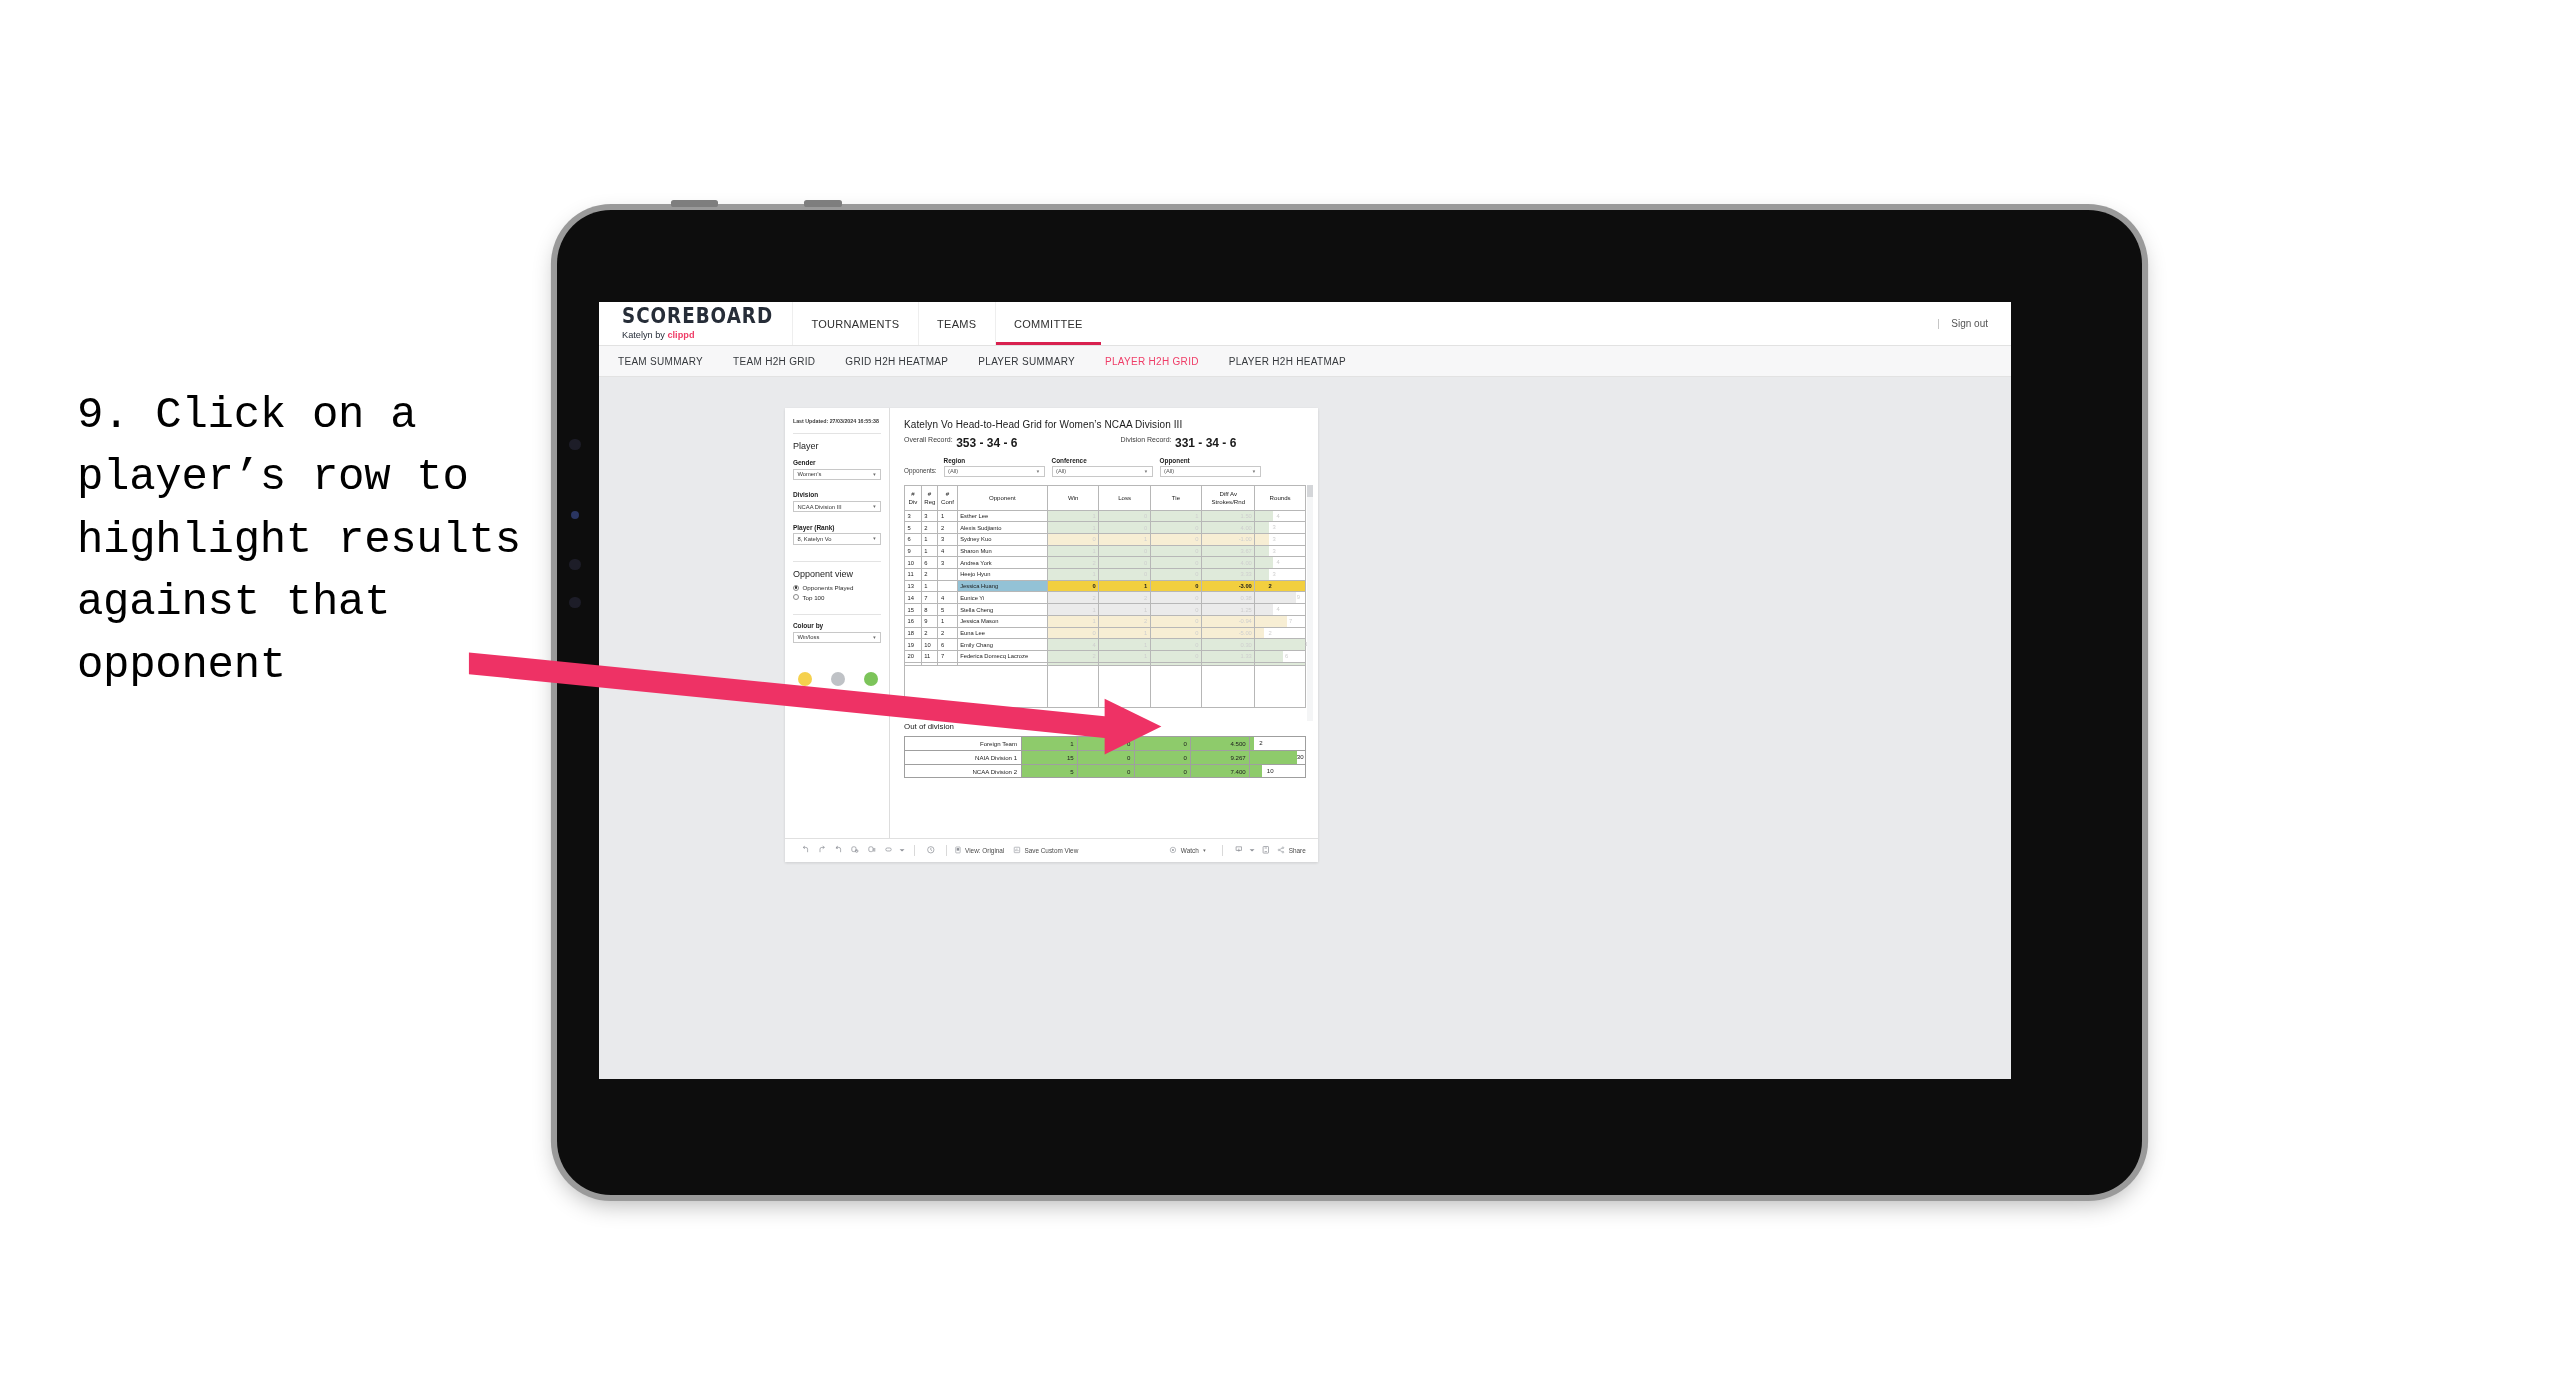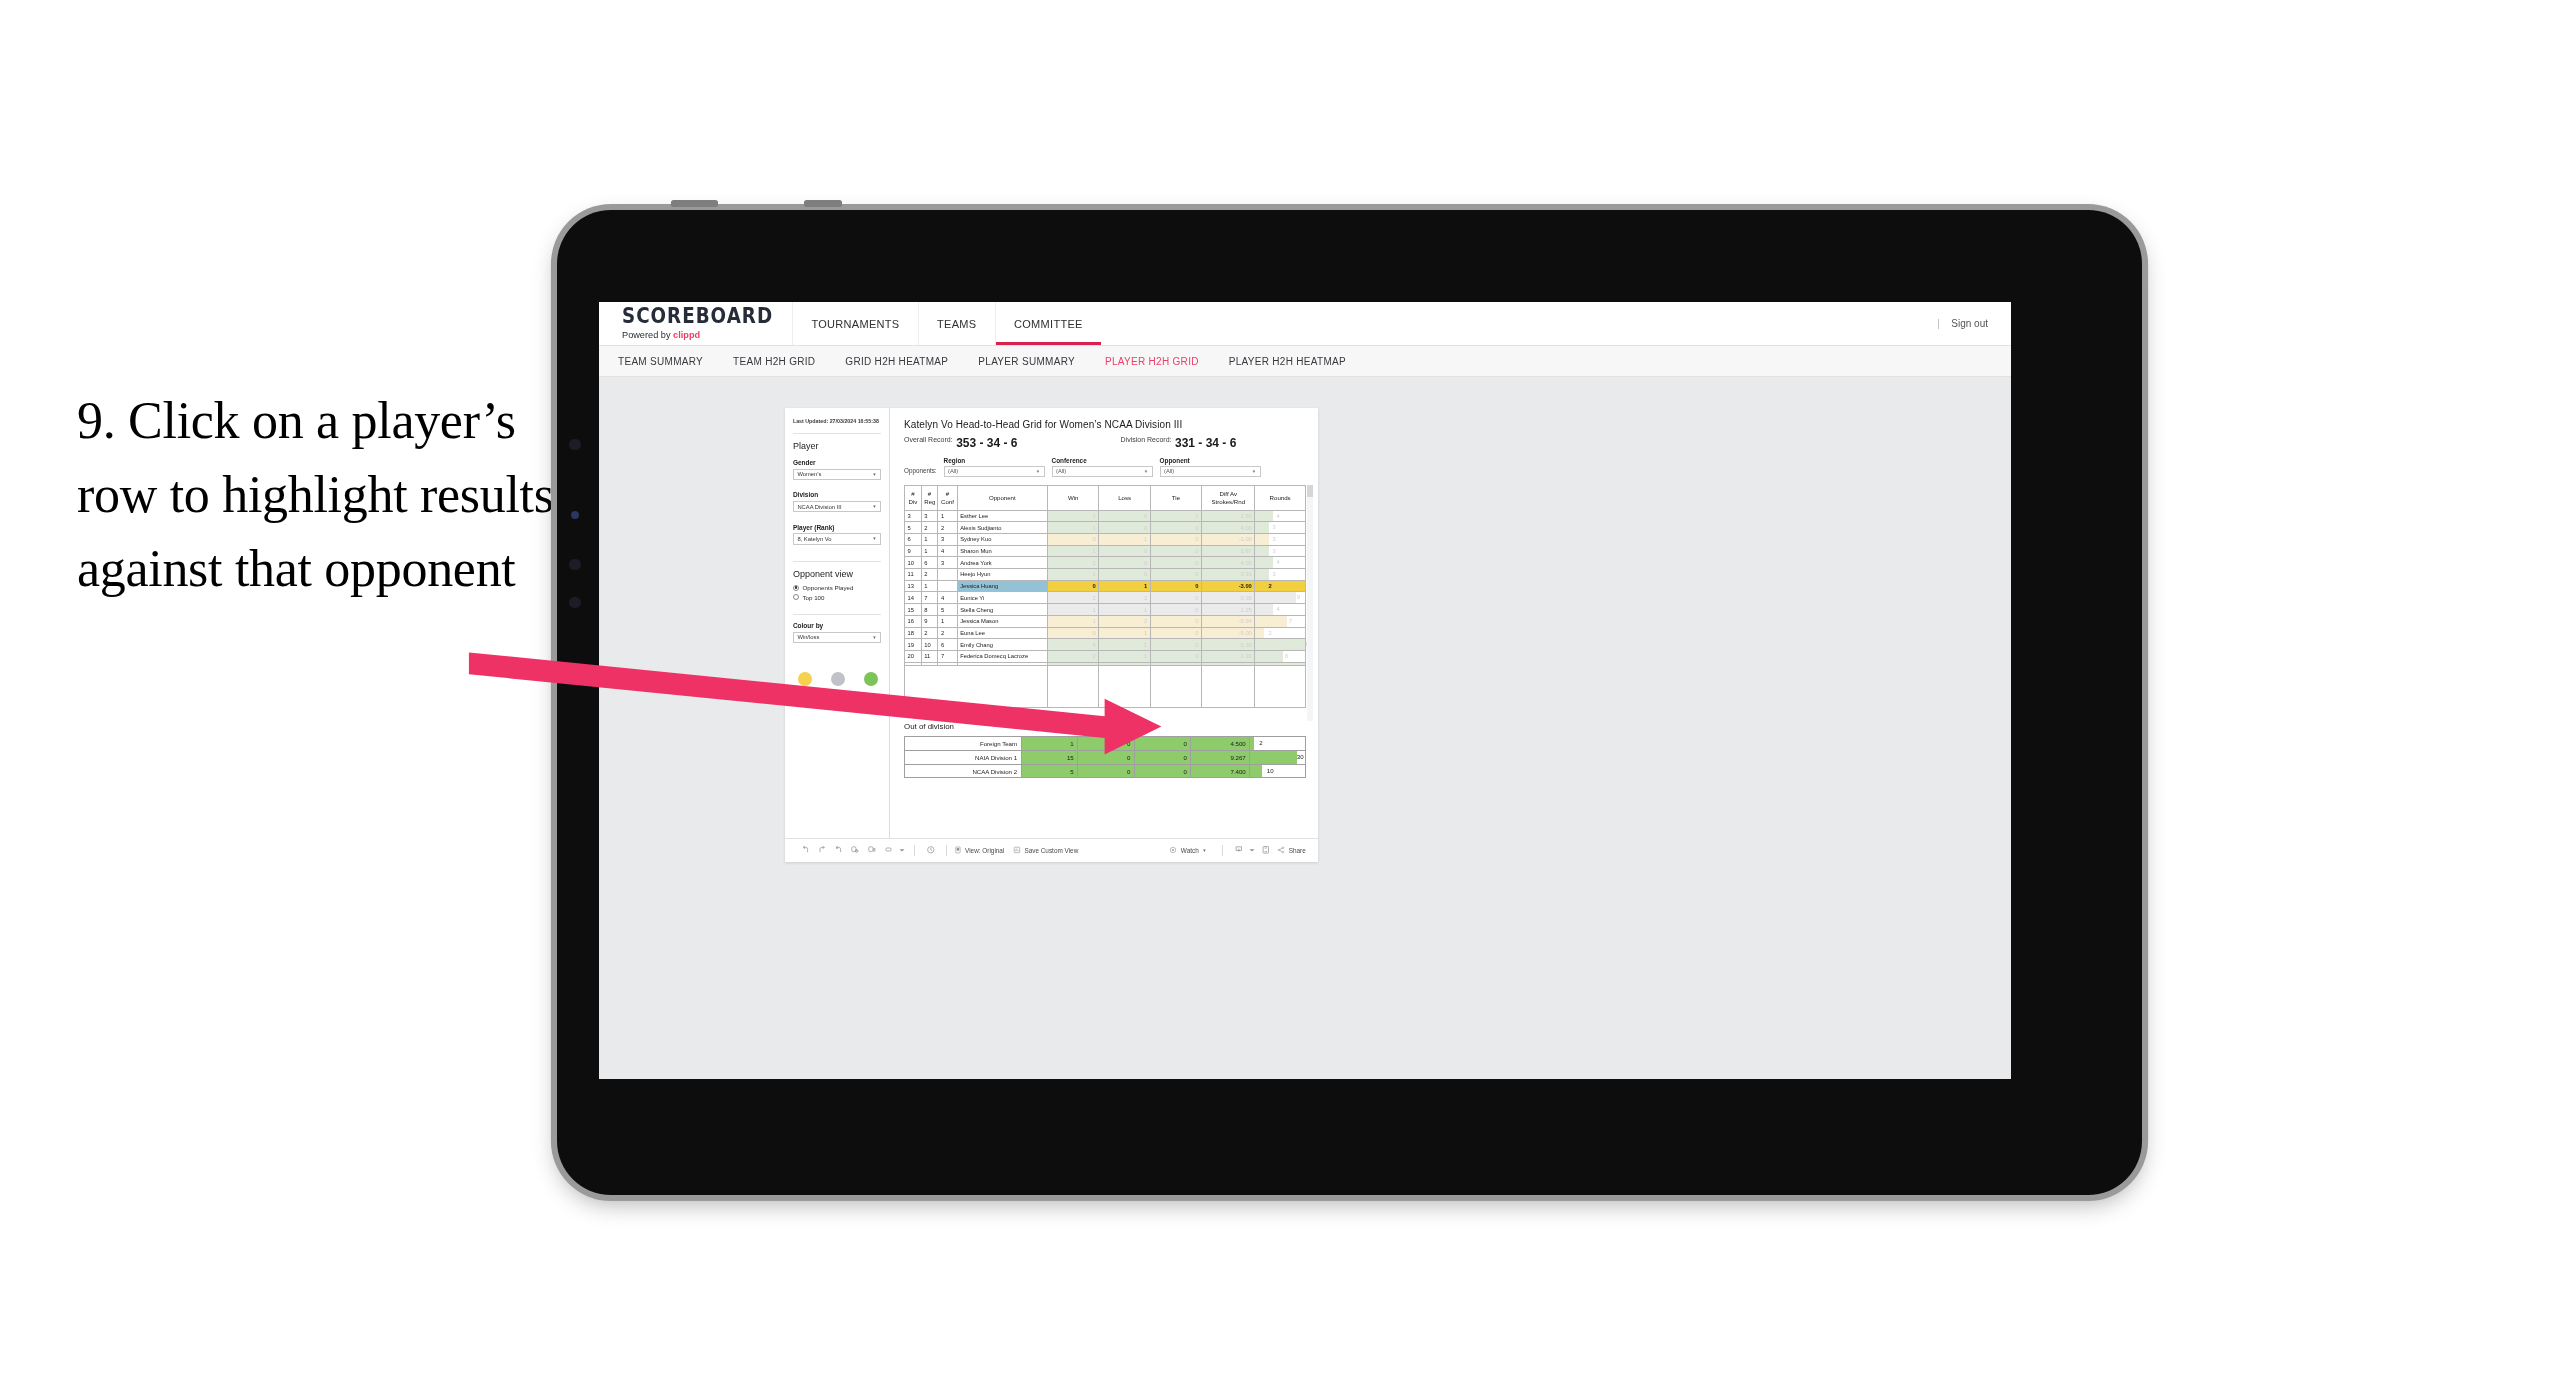--- a/index.html
+++ b/index.html
@@ -9,24 +9,24 @@
     font-family: "Liberation Sans", sans-serif;
     overflow: hidden;
   }
   #stage { position: relative; width: 2576px; height: 1386px; background:#fff; }
 
   
   .caption {
     position: absolute;
     left: 77px; top: 384px;
     width: 506px;
-    font-size: 52px;
+    font-size: 44px;
     line-height: 1.42;
     color: #000;
-    font-family: Liberation Serif, serif;
+    font-family: Liberation Mono, monospace;
     letter-spacing: -0.3px;
   }
 
   
   .arrow-svg { position:absolute; left:0; top:0; width:2576px; height:1386px; pointer-events:none; }
 
   
   .tablet {
     position: absolute;
     left: 557px; top: 210px;
@@ -201,21 +201,21 @@
     <div class="cam" style="left:12.2px; top:229px;"></div>
     <div class="cam blue" style="left:14px; top:301px; width:7.9px; height:7.9px;"></div>
     <div class="cam" style="left:12.2px; top:349px;"></div>
     <div class="cam" style="left:12.2px; top:387px;"></div>
 
     <div class="screen">
 
       <div class="app-head">
         <div class="brand">
           <div class="brand-title">SCOREBOARD</div>
-          <div class="brand-sub"><span>Powered by </span><span class="pink">clippd</span></div>
+          <div class="brand-sub"><span>Katelyn by </span><span class="pink">clippd</span></div>
         </div>
         <div class="nav-tabs">
           <div class="nav-tab">TOURNAMENTS</div>
           <div class="nav-tab">TEAMS</div>
           <div class="nav-tab active">COMMITTEE</div>
         </div>
         <div class="head-right">
           <span class="head-sep">|</span>
           <span>Sign out</span>
         </div>

